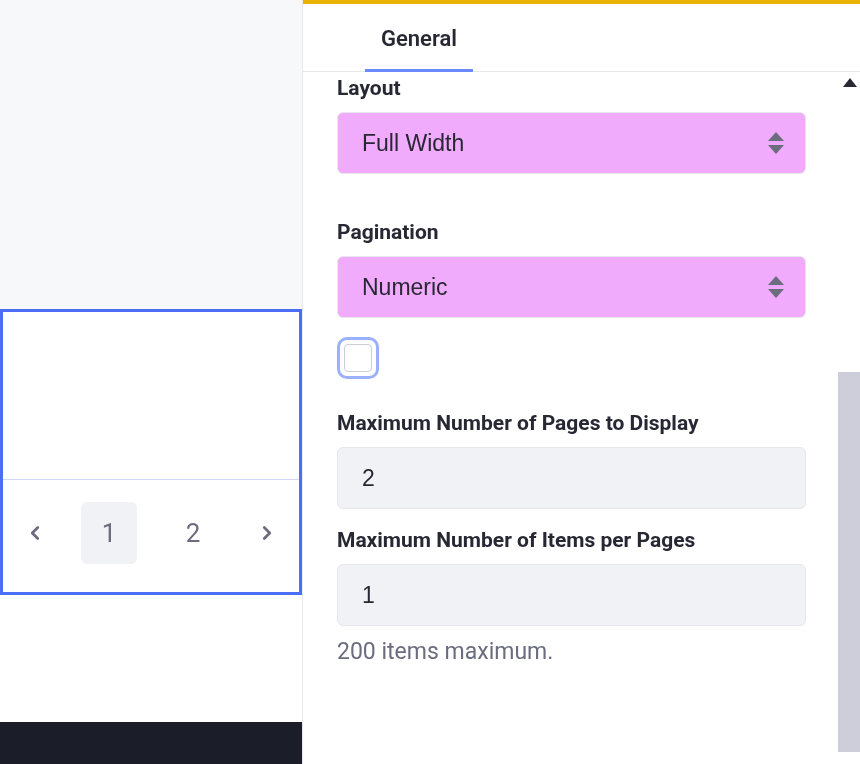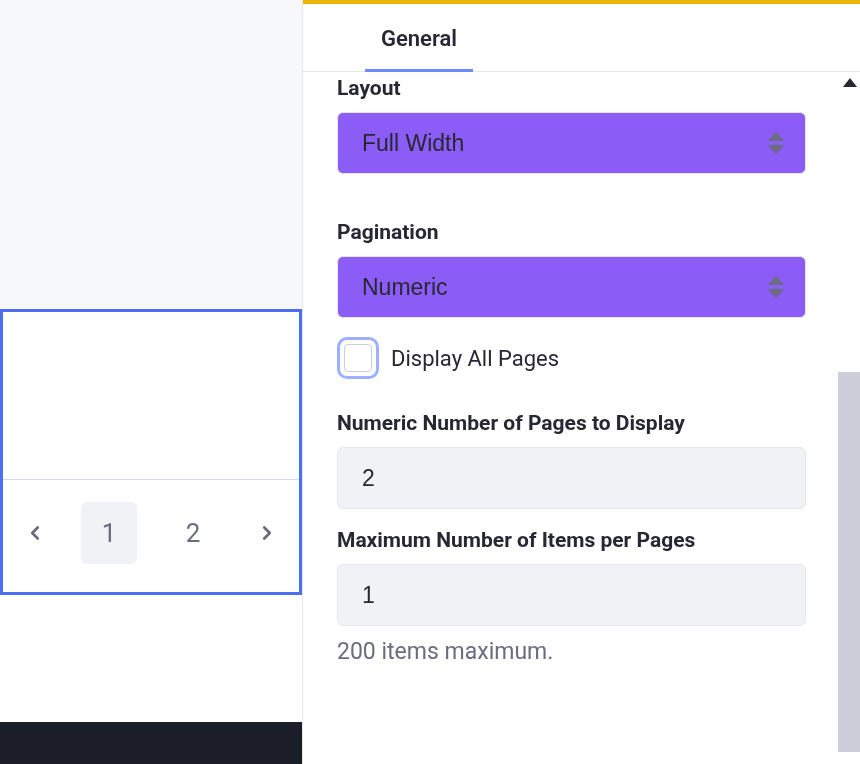--- a/index.html
+++ b/index.html
@@ -164,21 +164,21 @@
       font-size: 21px;
       font-weight: 700;
       color: #272833;
       margin-bottom: 12px;
       display: block;
     }
     
     .form-select {
       width: calc(100% - 24px);
       height: 62px;
-      background: #8b5cf6;
+      background: #f0abfc;
       border: 1px solid #e7e7ed;
       border-radius: 6px;
       font-size: 23px;
       color: #272833;
       padding: 0 24px;
       appearance: none;
       -webkit-appearance: none;
       cursor: pointer;
       position: relative;
     }
@@ -326,25 +326,24 @@
             <option>Numeric</option>
           </select>
           <span class="select-icon"></span>
         </div>
       </div>
 
       <div class="checkbox-group">
         <div class="checkbox-outer">
           <div class="checkbox-inner"></div>
         </div>
-        <span class="checkbox-label">Display All Pages</span>
       </div>
 
       <div class="form-group">
-        <label class="form-label">Numeric Number of Pages to Display</label>
+        <label class="form-label">Maximum Number of Pages to Display</label>
         <input class="form-input" type="text" value="2" style="">
       </div>
 
       <div class="form-group">
         <label class="form-label">Maximum Number of Items per Pages</label>
         <input class="form-input" type="text" value="1" style="">
         <div class="helper-text">200 items maximum.</div>
       </div>
     </div>
   </div>

